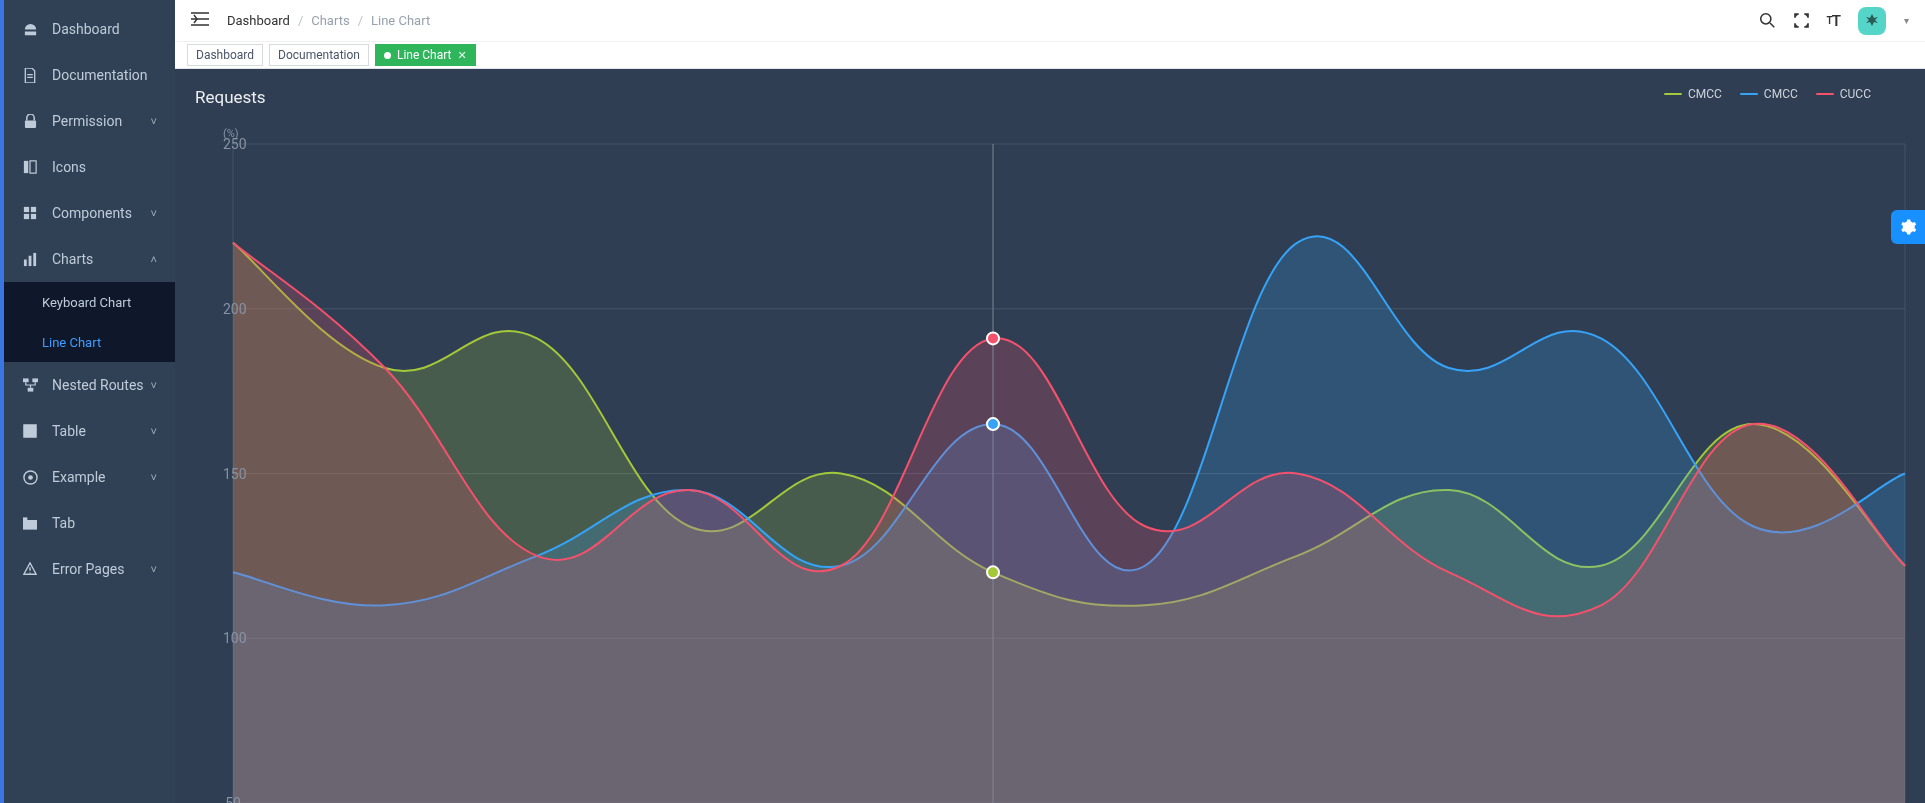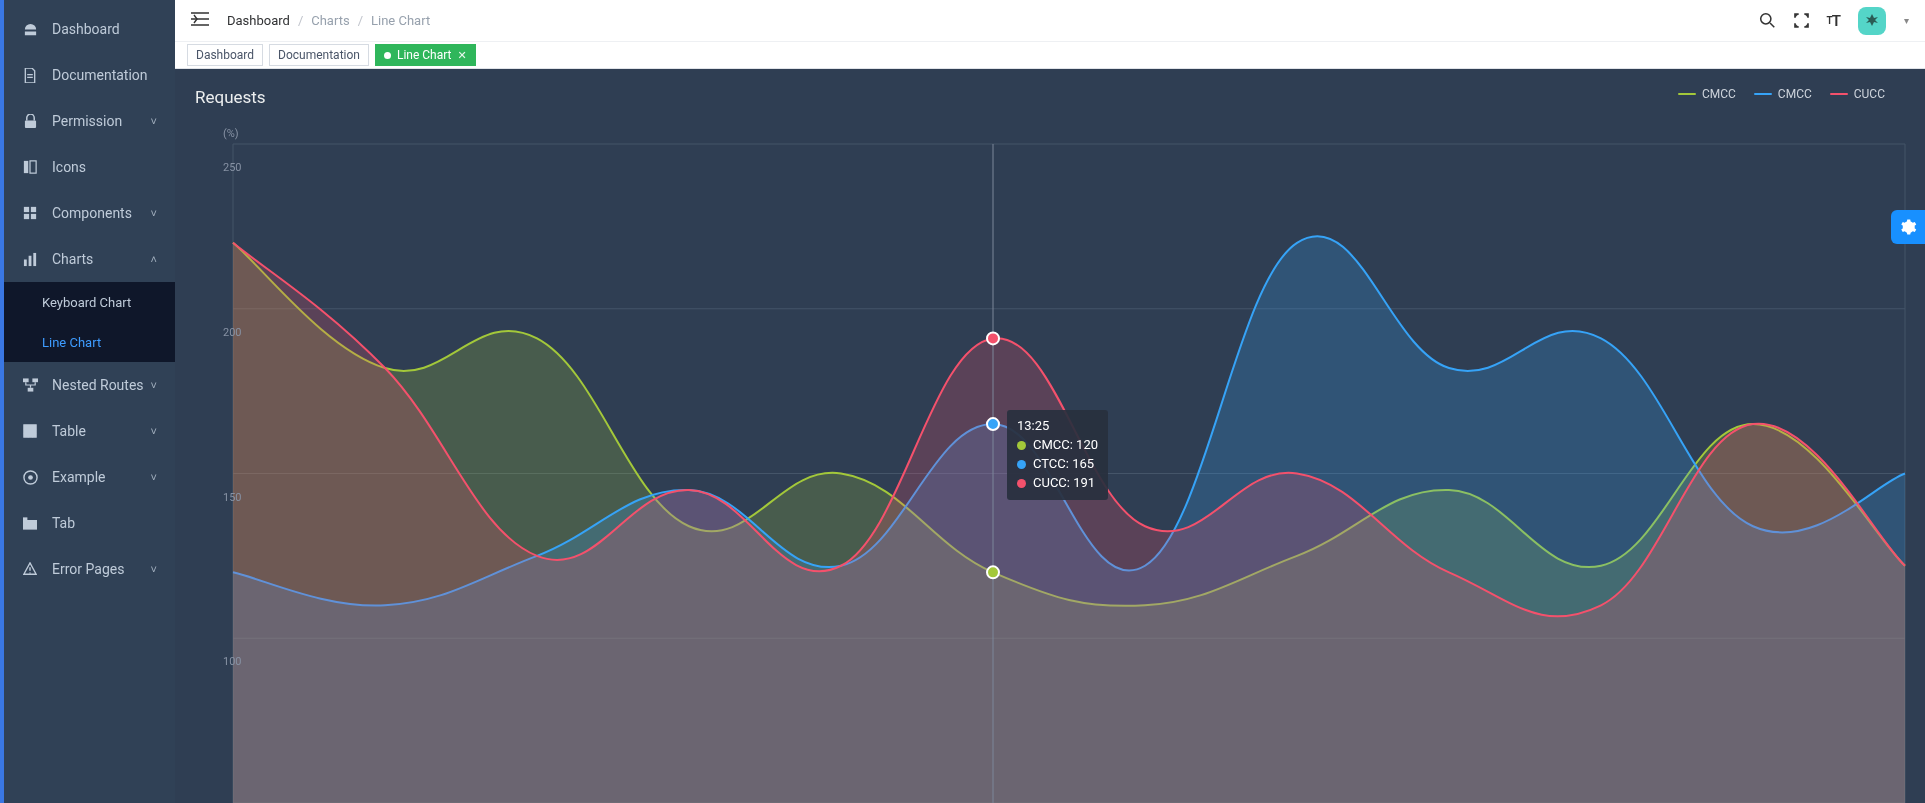--- a/index.html
+++ b/index.html
@@ -29,27 +29,27 @@
   .caret { font-size: 10px; color: #888; }
 
   .tabsbar { height: 27px; background: #fff; display: flex; align-items: center; gap: 6px; padding: 0 12px; border-bottom: 1px solid #e0e3e8; }
   .tab { height: 22px; border: 1px solid #d6dbe2; padding: 0 8px; display: inline-flex; align-items: center; font-size: 12px; color: #4a5568; background: #fff; cursor: pointer; }
   .tab.active { background: #2fb65b; border-color: #2fb65b; color: #fff; }
   .tab .dot { width: 7px; height: 7px; border-radius: 50%; background: #fff; margin-right: 6px; }
   .tab .x { margin-left: 6px; font-size: 11px; opacity: .9; }
 
   .content { flex: 1; position: relative; background: #2f3e53; overflow: hidden; }
   .chart-title { position: absolute; left: 20px; top: 18px; font-size: 17px; font-weight: 400; color: #eceeef; }
-  .legend { position: absolute; right: 40px; top: 18px; display: flex; gap: 18px; font-size: 12px; color: #cdd3db; }
+  .legend { position: absolute; right: 54px; top: 18px; display: flex; gap: 18px; font-size: 12px; color: #cdd3db; }
   .legend .item { display: flex; align-items: center; gap: 6px; }
   .legend .swatch { width: 18px; height: 2.5px; border-radius: 1px; }
 
   
   .chart { position: absolute; inset: 0; }
-  .ylab { position: absolute; left: 48px; font-size: 11px; color: #8792a4; transform: translateY(-50%); text-align: left; width: 20px; margin-top: 23px; }
+  .ylab { position: absolute; left: 48px; font-size: 14px; color: #8792a4; transform: translateY(-50%); text-align: center; width: 20px; }
   .unit { position: absolute; left: 48px; top: 58px; font-size: 11px; color: #8792a4; }
 
   
   .tooltip { position: absolute; background: rgba(40,48,62,.92); border-radius: 3px; padding: 7px 10px 8px; font-size: 13px; color: #fff; line-height: 1.45; pointer-events: none; }
   .tooltip .row { display: flex; align-items: center; gap: 7px; white-space: nowrap; }
   .tooltip .dot2 { width: 9px; height: 9px; border-radius: 50%; }
 
   
   .float-btn { position: fixed; right: 0; top: 210px; width: 34px; height: 34px; border-radius: 6px 0 0 6px; background: #1890ff; display:flex; align-items:center; justify-content:center; color:#fff; cursor:pointer; }
 </style>
@@ -278,35 +278,20 @@
           <path d="M58,503.35C88.4,509.94 149.2,539.5949999999999 210,536.3C270.8,533.005 301.2,509.94 362,486.875C422.8,463.81 453.2,418.99800000000005 514,420.975C574.8,422.952 605.2,509.94 666,496.76C726.8,483.58 757.2,355.07500000000005 818,355.07500000000005C878.8,355.07500000000005 909.1999999999999,533.005 969.9999999999999,496.76C1030.8,460.515 1061.2,213.39000000000004 1122,173.85000000000002C1182.8,134.31 1213.2,279.94899999999996 1274,299.05999999999995C1334.8,318.17099999999994 1365.2,237.77300000000002 1426,269.40500000000003C1486.8,301.03700000000003 1517.2,430.201 1578,457.22C1638.8,484.23900000000003 1699.6,415.044 1730,404.5" fill="none" stroke="#36a3f7" stroke-width="2"></path>
           <path d="M58,173.85000000000002C88.4,198.892 149.2,236.45499999999996 210,299.05999999999995C270.8,361.66499999999996 301.2,462.49199999999996 362,486.875C422.8,511.25800000000004 453.2,418.99800000000005 514,420.975C574.8,422.952 605.2,527.074 666,496.76C726.8,466.44599999999997 757.2,277.31300000000005 818,269.40500000000003C878.8,261.497 909.1999999999999,430.201 969.9999999999999,457.22C1030.8,484.23900000000003 1061.2,395.274 1122,404.5C1182.8,413.726 1213.2,476.99 1274,503.35C1334.8,529.71 1365.2,565.9549999999999 1426,536.3C1486.8,506.645 1517.2,362.98300000000006 1578,355.07500000000005C1638.8,347.16700000000003 1699.6,468.423 1730,496.76L1730,734 L58,734 Z" fill="#f4516c" opacity="0.22"></path>
           <path d="M58,173.85000000000002C88.4,198.892 149.2,236.45499999999996 210,299.05999999999995C270.8,361.66499999999996 301.2,462.49199999999996 362,486.875C422.8,511.25800000000004 453.2,418.99800000000005 514,420.975C574.8,422.952 605.2,527.074 666,496.76C726.8,466.44599999999997 757.2,277.31300000000005 818,269.40500000000003C878.8,261.497 909.1999999999999,430.201 969.9999999999999,457.22C1030.8,484.23900000000003 1061.2,395.274 1122,404.5C1182.8,413.726 1213.2,476.99 1274,503.35C1334.8,529.71 1365.2,565.9549999999999 1426,536.3C1486.8,506.645 1517.2,362.98300000000006 1578,355.07500000000005C1638.8,347.16700000000003 1699.6,468.423 1730,496.76" fill="none" stroke="#f4516c" stroke-width="2"></path>
           <line x1="818" x2="818" y1="75" y2="734" stroke="#7c879a" stroke-width="1"></line>
           <circle cx="818" cy="503.35" r="6" fill="#a3c83a" stroke="#fff" stroke-width="2"></circle>
           <circle cx="818" cy="355.07500000000005" r="6" fill="#36a3f7" stroke="#fff" stroke-width="2"></circle>
           <circle cx="818" cy="269.40500000000003" r="6" fill="#f4516c" stroke="#fff" stroke-width="2"></circle>
         </svg>
     </div>
 
-    <div class="tooltip" id="tooltip" style="left: 832px; top: 341.075px;">
-        <div>13:25</div>
-        <div class="row">
-       <span class="dot2" style="background:#a3c83a"></span>
-       <span>CMCC: 120</span>
-     </div>
-        <div class="row">
-       <span class="dot2" style="background:#36a3f7"></span>
-       <span>CTCC: 165</span>
-     </div>
-        <div class="row">
-       <span class="dot2" style="background:#f4516c"></span>
-       <span>CUCC: 191</span>
-     </div>
-      </div>
   </div>
 </div>
 
 <div class="float-btn">
   <svg width="18" height="18" viewBox="0 0 24 24" fill="#fff">
       <path d="M12 8a4 4 0 100 8 4 4 0 000-8zm9 4a7.9 7.9 0 00-.2-1.7l2.2-1.7-2-3.4-2.6 1a8 8 0 00-2.9-1.7L15 2h-4l-.5 2.5a8 8 0 00-2.9 1.7l-2.6-1-2 3.4 2.2 1.7A7.9 7.9 0 005 12c0 .6.1 1.1.2 1.7L3 15.4l2 3.4 2.6-1a8 8 0 002.9 1.7L11 22h4l.5-2.5a8 8 0 002.9-1.7l2.6 1 2-3.4-2.2-1.7c.1-.6.2-1.1.2-1.7z"></path>
     </svg>
 </div>
 
 </body></html>

